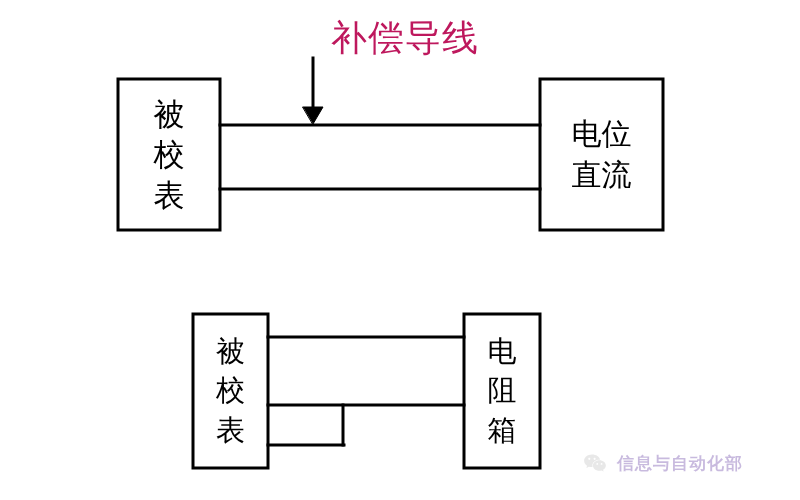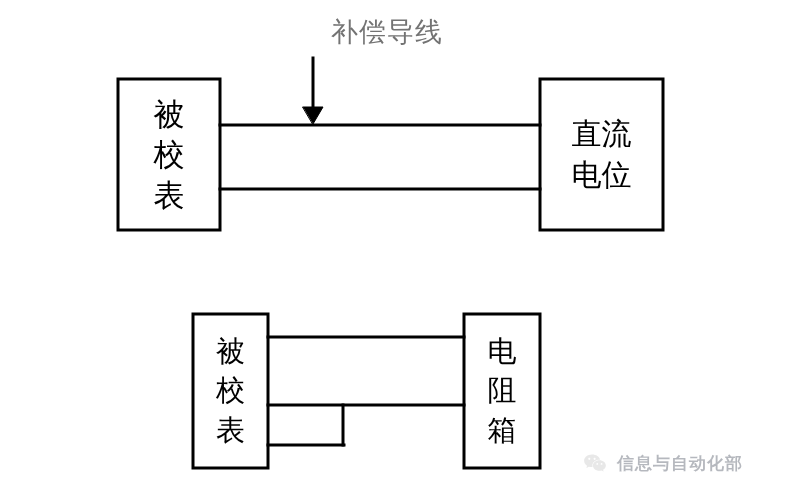--- a/index.html
+++ b/index.html
@@ -79,40 +79,40 @@
     width: 76px;
     height: 154px;
     font-size: 29px;
   }
   #label-bottom-right .ln { line-height: 1.36; }
 
   #annotation-compensating-wire {
     position: absolute;
     left: 331px;
     top: 14px;
-    font-size: 27px;
-    color: #737373;
+    font-size: 36px;
+    color: #be185d;
     white-space: nowrap;
     letter-spacing: 1px;
     font-family: "DejaVu Sans", "Liberation Sans", sans-serif;
   }
 
   #watermark {
     position: absolute;
     left: 582px;
     top: 450px;
     display: flex;
     align-items: center;
     gap: 9px;
     opacity: 0.30;
     pointer-events: none;
   }
   #watermark .wm-text {
     font-size: 17px;
-    color: #0f172a;
+    color: #4c1d95;
     letter-spacing: 1px;
     font-family: "DejaVu Sans", "Liberation Sans", sans-serif;
     font-weight: bold;
   }
   #watermark .wm-icon {
     width: 26px;
     height: 26px;
     opacity: 0.75;
   }
 </style>
@@ -150,22 +150,22 @@
     </g>
   </svg>
 
   <div class="box-label" id="label-top-left">
     <span class="ln">被</span>
     <span class="ln">校</span>
     <span class="ln">表</span>
   </div>
 
   <div class="box-label" id="label-top-right">
+    <span class="ln">电位</span>
     <span class="ln">直流</span>
-    <span class="ln">电位</span>
   </div>
 
   <div class="box-label" id="label-bottom-left">
     <span class="ln">被</span>
     <span class="ln">校</span>
     <span class="ln">表</span>
   </div>
 
   <div class="box-label" id="label-bottom-right">
     <span class="ln">电</span>

